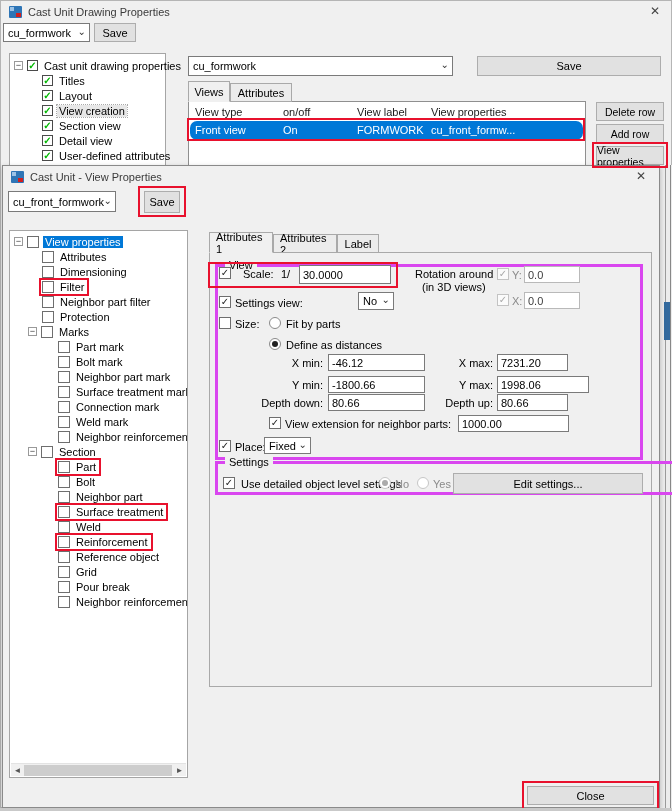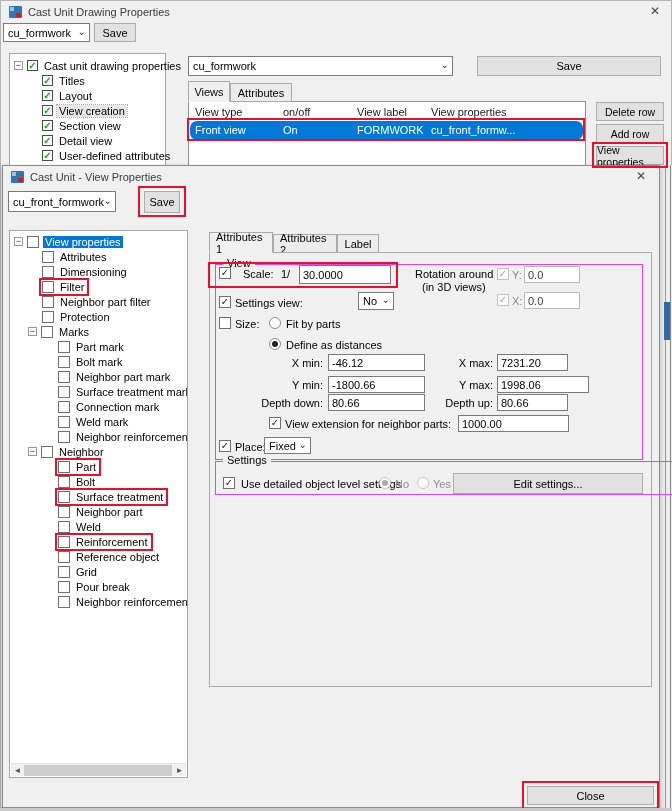--- a/index.html
+++ b/index.html
@@ -64,21 +64,21 @@
   .titem .exp { width:9px; height:9px; border:1px solid #999; background:#fff; font-size:9px;
     line-height:7px; text-align:center; color:#333; flex:none; }
   .tlabel { padding:0 2px; }
   .tlabel.sel { background:#0078d7; color:#fff; }
   .tlabel.hl { background:#e7e7e7; outline:1px dotted #aaa;text-align:center; }
   .redwrap { display:flex; align-items:center; gap:4px; outline:2px solid #e8112d; outline-offset:1px; }
   .lvl0 { padding-left:4px; } .lvl1 { padding-left:32px; } .lvl1e { padding-left:18px; }
   .lvl2 { padding-left:48px; }
 
   
-  .group { position:absolute; border:1px solid #d946ef; }
+  .group { position:absolute; border:3px solid #d946ef; }
   .group .legend { position:absolute; top:-8px; left:7px; background:#f0f0f0; padding:0 4px; }
 
   
   .thead { position:absolute; font-size:11px; color:#1a1a1a; }
   .trow-sel { position:absolute; background:#0078d7; color:#fff;border-radius:7px; }
 
   
   .hscroll { position:absolute; height:13px; background:#f0f0f0; border-top:1px solid #e3e3e3; display:flex; align-items:center; }
   .hscroll .sarr { width:13px; height:13px; font-size:8px; color:#555; text-align:center; line-height:13px; flex:none; }
   .hscroll .sthumb { height:11px; background:#cdcdcd; flex:1; margin-right:14px; }
@@ -240,41 +240,41 @@
         <span class="cb"></span>
         <span class="tlabel">Weld mark</span>
       </div>
       <div class="titem lvl2">
         <span class="cb"></span>
         <span class="tlabel">Neighbor reinforcement m:</span>
       </div>
       <div class="titem lvl1e">
         <span class="exp">−</span>
         <span class="cb"></span>
-        <span class="tlabel">Neighbor</span>
+        <span class="tlabel">Section</span>
       </div>
       <div class="titem lvl2">
         <span class="redwrap">
           <span class="cb"></span>
           <span class="tlabel">Part</span>
         </span>
       </div>
       <div class="titem lvl2">
         <span class="cb"></span>
         <span class="tlabel">Bolt</span>
       </div>
       <div class="titem lvl2">
+        <span class="cb"></span>
+        <span class="tlabel">Neighbor part</span>
+      </div>
+      <div class="titem lvl2">
         <span class="redwrap">
           <span class="cb"></span>
           <span class="tlabel">Surface treatment</span>
         </span>
-      </div>
-      <div class="titem lvl2">
-        <span class="cb"></span>
-        <span class="tlabel">Neighbor part</span>
       </div>
       <div class="titem lvl2">
         <span class="cb"></span>
         <span class="tlabel">Weld</span>
       </div>
       <div class="titem lvl2">
         <span class="redwrap">
           <span class="cb"></span>
           <span class="tlabel">Reinforcement</span>
         </span>

